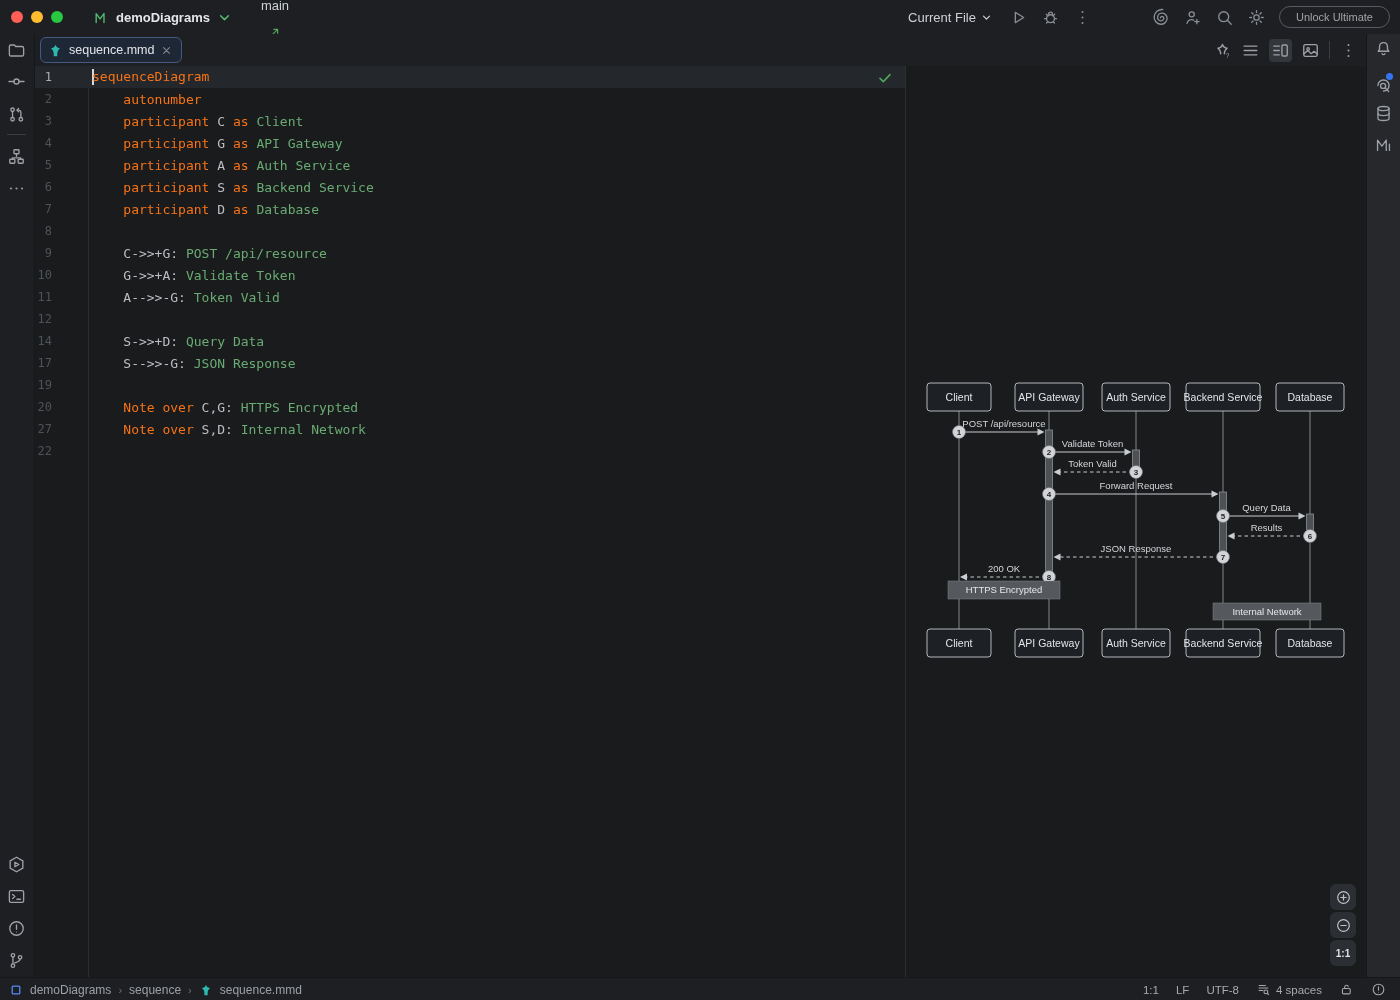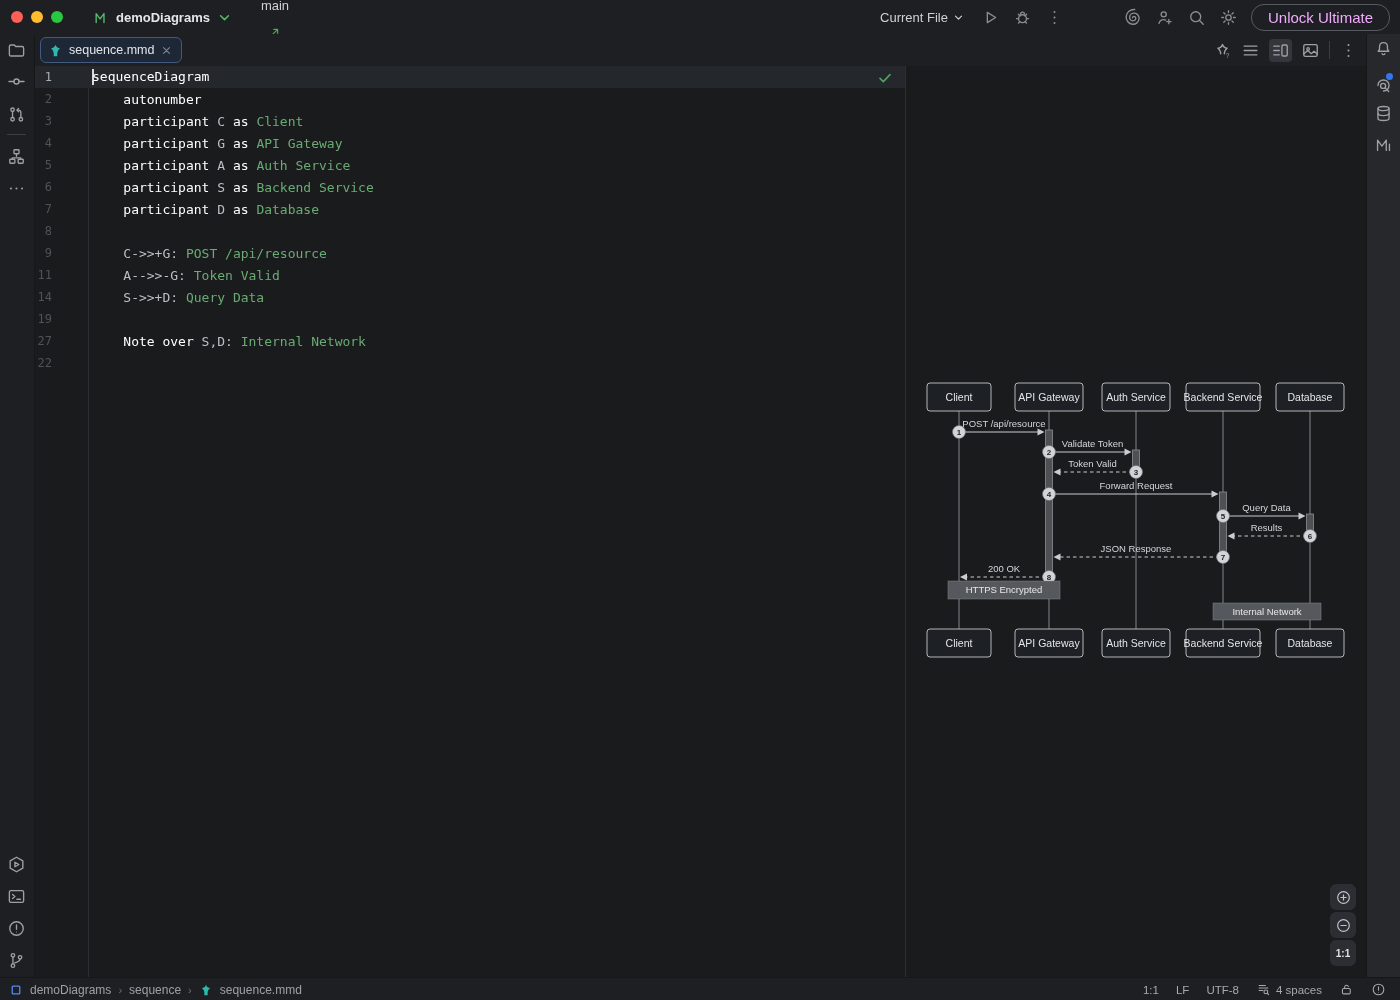--- a/index.html
+++ b/index.html
@@ -18,21 +18,21 @@
   .chev{width:13px;height:13px;color:#8b8e94;}
   #branch-widget{display:flex;align-items:center;gap:12px;margin-left:28px;flex-direction:column;}
   #branch-widget .ic.b{width:16px;height:16px;}
   .branch-name{font-size:13px;color:#ced1d5;}
   .up-arrow{width:14px;height:14px;color:#57a65b;}
   #header-right{position:absolute;right:0;top:0;height:34px;display:flex;align-items:center;padding-right:10px;}
   .runcfg{display:flex;align-items:center;gap:4px;margin-right:16px;}
   .runcfg span{font-size:13px;color:#ced1d5;}
   .hicon{width:19px;height:19px;margin-right:13px;color:#8a8e94;}
   .hgap{width:46px;}
-  .pill{border:1px solid #575b61;border-radius:13px;padding:4px 16px;font-size:15px;color:#f0abfc;background:transparent;cursor:pointer;}
+  .pill{border:1px solid #575b61;border-radius:13px;padding:4px 16px;font-size:11px;color:#a3a3a3;background:transparent;cursor:pointer;}
 
   
   #tabrow{left:34px;top:34px;width:1332px;height:32px;background:#1d1f22;border-bottom:1px solid #161719;display:flex;align-items:center;}
   #tab-active{display:flex;align-items:center;gap:6px;margin-left:6px;height:24px;padding:0 8px 0 7px;background:#1e2735;border:1px solid #44597f;border-radius:6px;}
   #tab-active .mmd{width:15px;height:15px;color:#2fb8ae;}
   #tab-active .label{font-size:12.5px;color:#e2e4e8;}
   #tab-active .x{width:13px;height:13px;color:#83878d;cursor:pointer;}
   #tabrow-right{position:absolute;right:8px;top:0;height:32px;display:flex;align-items:center;gap:9px;}
   #tabrow-right .ic{width:19px;height:19px;}
   .sel-wrap{background:#33363b;border-radius:4px;padding:2px;display:inline-flex;}
@@ -44,21 +44,21 @@
   .stripesep{position:absolute;left:7px;width:19px;height:1px;background:#3a3d41;}
 
   
   #editor{left:35px;top:66px;width:870px;height:911px;background:#191b1d;}
   #gutter-divider{position:absolute;left:53px;top:0;width:1px;height:911px;background:#2c2e32;}
   .cline{position:relative;display:flex;height:22px;align-items:center;}
   .cline.active{background:#24272c;}
   .lnum{width:53px;box-sizing:border-box;padding-right:36px;text-align:right;font-family:"DejaVu Sans Mono",monospace;font-size:12px;color:#4e5359;flex:0 0 auto;}
   .cline.active .lnum{color:#abafb5;}
   .ccode{font-family:"DejaVu Sans Mono",monospace;font-size:13px;white-space:pre;padding-left:4px;}
-  .tok-kw{color:#ffffff;} .tok-id{color:#BCBEC4;} .tok-str{color:#6AAB73;}
+  .tok-kw{color:#f97316;} .tok-id{color:#BCBEC4;} .tok-str{color:#6AAB73;}
   .caret{display:inline-block;width:1.5px;height:16px;background:#d6d8dc;vertical-align:middle;margin-right:-1.5px;}
   #syntax-ok{position:absolute;right:12px;top:4px;width:16px;height:16px;color:#4fa65b;}
 
   
   #splitter{left:905px;top:66px;width:1px;height:911px;background:#2c2e32;}
   #preview{left:906px;top:66px;width:460px;height:911px;background:#191b1d;}
   #diagram-svg{position:absolute;left:0;top:0;}
   #diagram-svg text{font-family:"Liberation Sans",sans-serif;}
   .zbtn{position:absolute;left:424px;width:26px;height:26px;background:#2b2e33;border-radius:6px;display:flex;align-items:center;justify-content:center;cursor:pointer;color:#bfc2c6;}
   .zbtn .ic{width:17px;height:17px;color:#bfc2c6;}
@@ -330,30 +330,46 @@
         </div>
         <div class="cline">
           <span class="lnum">8</span>
           <span class="ccode"></span>
         </div>
         <div class="cline">
           <span class="lnum">9</span>
           <span class="ccode"><span class="tok-id">    C-&gt;&gt;+G: </span><span class="tok-str">POST /api/resource</span></span>
         </div>
         <div class="cline">
+          <span class="lnum">10</span>
+          <span class="ccode"><span class="tok-id">    G-&gt;&gt;+A: </span><span class="tok-str">Validate Token</span></span>
+        </div>
+        <div class="cline">
           <span class="lnum">11</span>
           <span class="ccode"><span class="tok-id">    A--&gt;&gt;-G: </span><span class="tok-str">Token Valid</span></span>
         </div>
         <div class="cline">
+          <span class="lnum">12</span>
+          <span class="ccode"></span>
+        </div>
+        <div class="cline">
           <span class="lnum">14</span>
           <span class="ccode"><span class="tok-id">    S-&gt;&gt;+D: </span><span class="tok-str">Query Data</span></span>
         </div>
         <div class="cline">
+          <span class="lnum">17</span>
+          <span class="ccode"><span class="tok-id">    S--&gt;&gt;-G: </span><span class="tok-str">JSON Response</span></span>
+        </div>
+        <div class="cline">
           <span class="lnum">19</span>
           <span class="ccode"></span>
+        </div>
+        <div class="cline">
+          <span class="lnum">20</span>
+          <span class="ccode"><span class="tok-kw">    Note over </span><span class="tok-id">C,G: </span><span class="tok-str">HTTPS Encrypted</span></span>
         </div>
         <div class="cline">
           <span class="lnum">27</span>
           <span class="ccode"><span class="tok-kw">    Note over </span><span class="tok-id">S,D: </span><span class="tok-str">Internal Network</span></span>
         </div>
         <div class="cline">
           <span class="lnum">22</span>
           <span class="ccode"></span>
         </div>
       </div>

